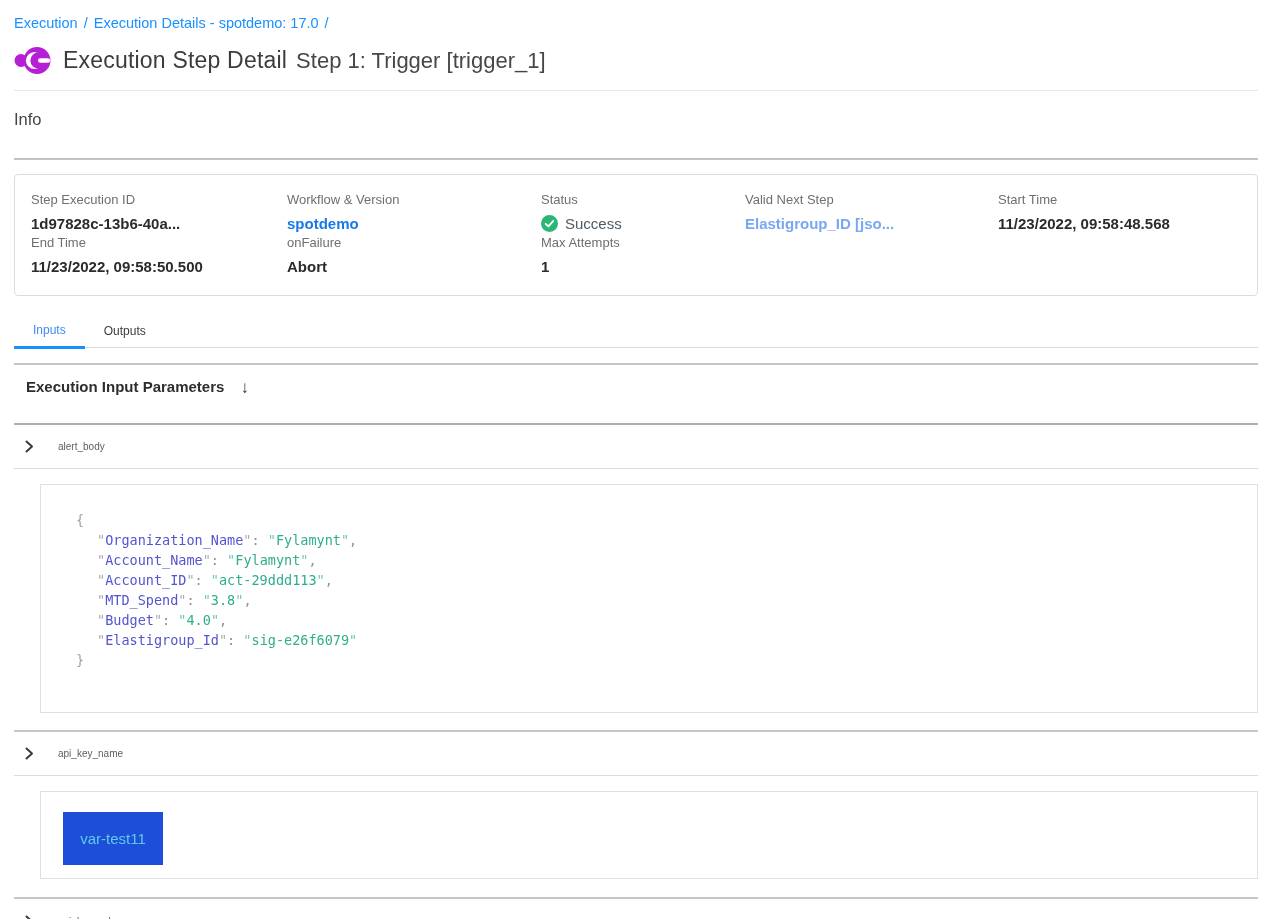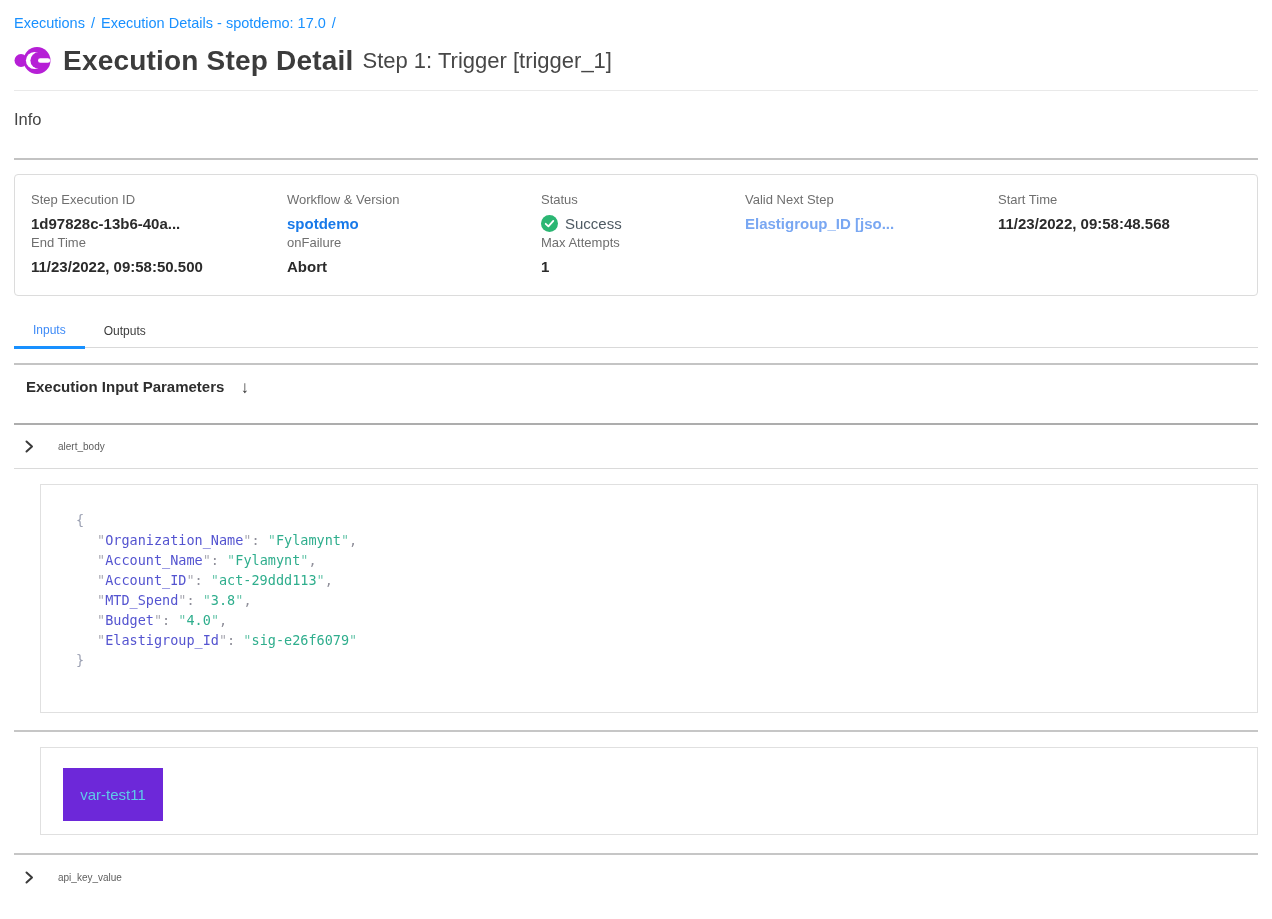--- a/index.html
+++ b/index.html
@@ -12,21 +12,21 @@
   .page { padding: 0 14px; }
 
   
   .breadcrumb { padding-top: 15px; font-size: 14.5px; color: #1890ff; }
   .breadcrumb a { color: #1890ff; text-decoration: none; cursor: pointer; }
   .breadcrumb .sep { margin: 0 6px; }
 
   
   .header { display: flex; align-items: center; margin-top: 13px; padding-bottom: 13px; border-bottom: 1px solid #e9e9e9; }
   .logo { width: 38px; height: 33px; margin-right: 11px; flex: 0 0 auto; }
-  .title { font-size: 28px; font-weight: 700; color: #3c3c3c; letter-spacing: 0.2px; }
+  .title { font-size: 23px; font-weight: 400; color: #3c3c3c; letter-spacing: 0.2px; }
   .subtitle { font-size: 22px; font-weight: 400; color: #474747; margin-left: 9px; }
 
   
   .info-heading { margin-top: 19px; font-size: 16.5px; color: #454545; padding-bottom: 29px; border-bottom: 2px solid #c3c3c3; }
 
   
   .info-card {
     margin-top: 14px;
     border: 1px solid #dcdcdc; border-radius: 4px;
     padding: 17px 16px 20px 16px;
@@ -83,32 +83,32 @@
   .br { color: #9ba0b2; }
   .q  { color: #a9a9b2; }
   .k  { color: #5454d0; }
   .p  { color: #8f8f9a; }
   .vq { color: #6cc7ad; }
   .v  { color: #2fae8d; }
 
   .value-panel { height: 88px; padding: 20px 0 0 22px; margin-bottom: 0; }
   .value-chip {
     width: 100px; height: 53px;
-    background: #6d28d9;
+    background: #1d4ed8;
     display: flex; align-items: center; justify-content: center;
     font-size: 15px; color: #5ecbe8;
   }
 </style>
 </head>
 <body>
 
 <div class="page">
 
   <div class="breadcrumb">
-    <a>Executions</a><span class="sep">/</span><a>Execution Details - spotdemo: 17.0</a><span class="sep">/</span>
+    <a>Execution</a><span class="sep">/</span><a>Execution Details - spotdemo: 17.0</a><span class="sep">/</span>
   </div>
 
   <div class="header">
     <svg class="logo" viewBox="0 0 38 33">
       <circle cx="7" cy="16.5" r="6.5" fill="#b61fd6"></circle>
       <circle cx="23" cy="16.5" r="13.5" fill="#b61fd6"></circle>
       <circle cx="20.5" cy="16.5" r="8.6" fill="#ffffff"></circle>
       <circle cx="24.6" cy="16.5" r="8.2" fill="#b61fd6"></circle>
       <rect x="24" y="14.2" width="12.2" height="4.6" rx="2.3" fill="#ffffff"></rect>
     </svg>
@@ -187,20 +187,28 @@
     <div class="code-line indent"><span class="q">"</span><span class="k">Account_Name</span><span class="q">"</span><span class="p">:</span><span> </span><span class="vq">"</span><span class="v">Fylamynt</span><span class="vq">"</span><span class="p">,</span></div>
     <div class="code-line indent"><span class="q">"</span><span class="k">Account_ID</span><span class="q">"</span><span class="p">:</span><span> </span><span class="vq">"</span><span class="v">act-29ddd113</span><span class="vq">"</span><span class="p">,</span></div>
     <div class="code-line indent"><span class="q">"</span><span class="k">MTD_Spend</span><span class="q">"</span><span class="p">:</span><span> </span><span class="vq">"</span><span class="v">3.8</span><span class="vq">"</span><span class="p">,</span></div>
     <div class="code-line indent"><span class="q">"</span><span class="k">Budget</span><span class="q">"</span><span class="p">:</span><span> </span><span class="vq">"</span><span class="v">4.0</span><span class="vq">"</span><span class="p">,</span></div>
     <div class="code-line indent"><span class="q">"</span><span class="k">Elastigroup_Id</span><span class="q">"</span><span class="p">:</span><span> </span><span class="vq">"</span><span class="v">sig-e26f6079</span><span class="vq">"</span><span class="p"></span></div>
     <div class="code-line"><span class="br">}</span></div>
   </div>
 
   <div class="row-top-divider"></div>
 
+  <div class="param-row">
+    <span class="chevron">
+      <svg width="13" height="13" viewBox="0 0 13 13">
+          <path d="M3.5 1.5 L9 6.5 L3.5 11.5" stroke="#3a3a3a" stroke-width="2" fill="none" stroke-linecap="round" stroke-linejoin="round"></path>
+        </svg>
+    </span>
+    <span class="param-row-label">api_key_name</span>
+  </div>
 
   <div class="panel value-panel">
     <div class="value-chip">var-test11</div>
   </div>
 
   <div class="row-top-divider" style="margin-top:18px;"></div>
 
   <div class="param-row no-border">
     <span class="chevron">
       <svg width="13" height="13" viewBox="0 0 13 13">

